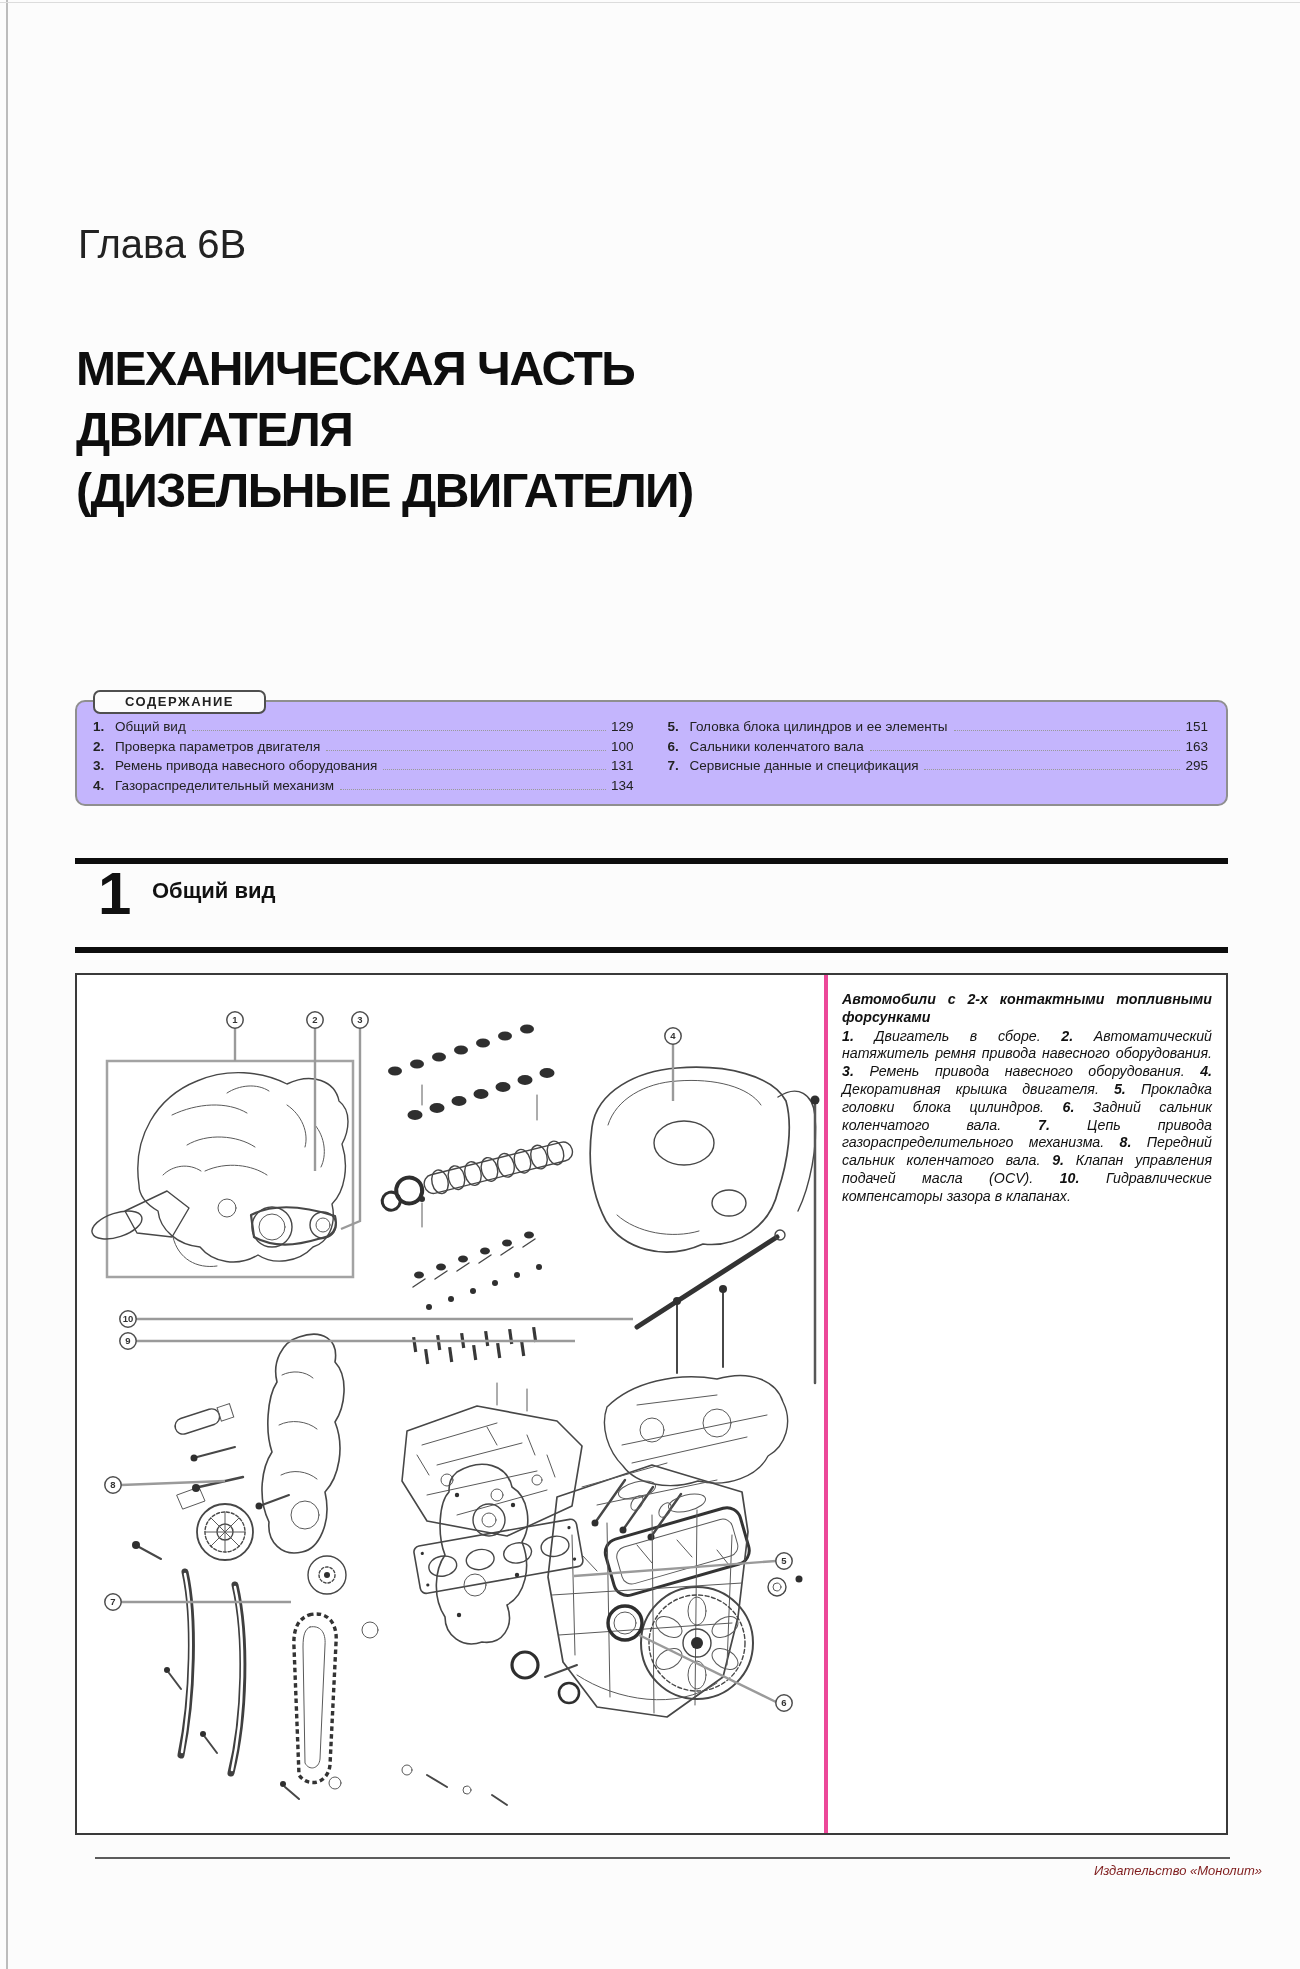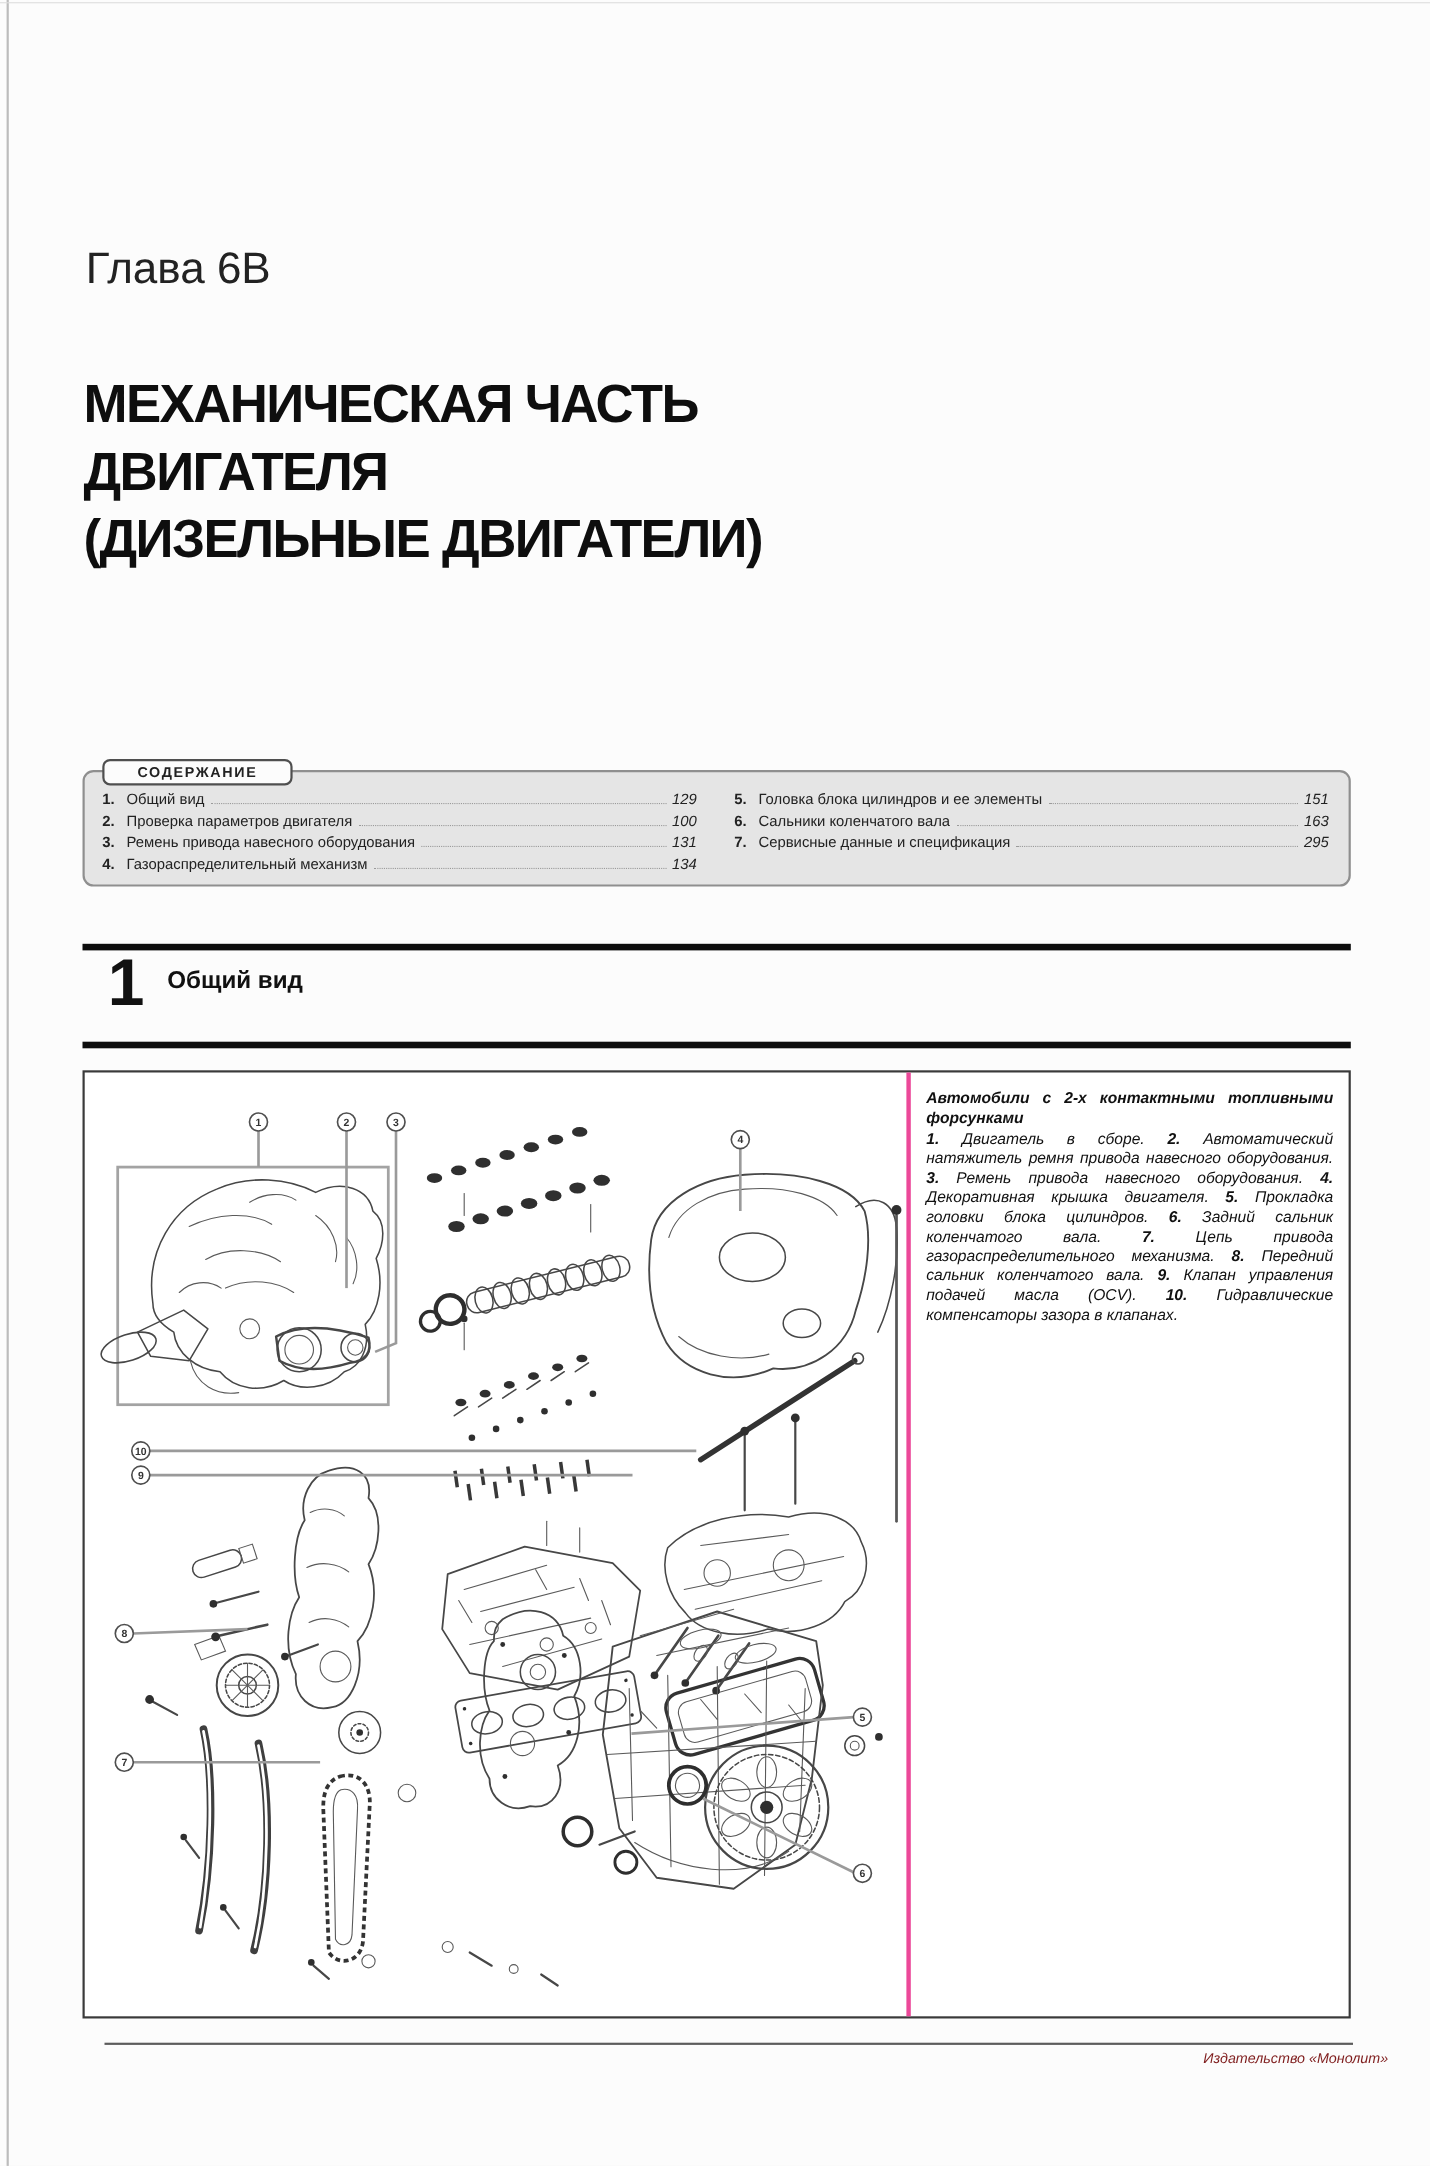--- a/index.html
+++ b/index.html
@@ -9,31 +9,31 @@
   .edge-l{position:absolute;left:6px;top:0;width:2px;height:100%;background:#bcbcbc;}
   .edge-t{position:absolute;left:0;top:2px;width:100%;height:1px;background:#dcdcdc;}
   .edge-r{position:absolute;right:3px;top:0;width:1px;height:100%;background:#e3e3e3;}
 
   .chapter{position:absolute;left:78px;top:222px;font-size:40px;letter-spacing:0;color:#222;}
   .title{position:absolute;left:76px;top:338px;font-weight:700;font-size:49px;line-height:61px;
          letter-spacing:-1.5px;color:#0e0e0e;transform:scaleX(.98);transform-origin:left top;}
 
   
   .toc{position:absolute;left:75px;top:700px;width:1153px;height:106px;border:2px solid #8f8f8f;
-       border-radius:10px;box-sizing:border-box;background:#e5e5e5;}
+       border-radius:10px;box-sizing:border-box;background:#c4b5fd;}
   .toc-pill{position:absolute;left:16px;top:-12px;background:#fcfcfc;border:2px solid #4f4f4f;
             border-radius:7px;padding:2px 30px 3px 30px;font-size:13px;font-weight:700;
             letter-spacing:1.5px;color:#222;}
   .toc-cols{display:flex;gap:34px;padding:15px 18px 10px 16px;}
   .toc-col{flex:1;min-width:0;}
   .toc-row{display:flex;align-items:baseline;font-size:13.5px;line-height:19.5px;color:#222;}
   .toc-num{font-weight:700;width:22px;flex:none;}
   .toc-title{white-space:nowrap;}
   .toc-dots{flex:1;border-bottom:1.5px dotted #9a9a9a;margin:0 5px 4px 6px;min-width:12px;}
-  .toc-page{flex:none;font-style:italic;}
+  .toc-page{flex:none;}
 
   
   .bar{position:absolute;left:75px;width:1153px;height:6px;background:#0d0d0d;}
   .sec-num{position:absolute;left:98px;top:864px;font-size:60px;font-weight:700;color:#111;line-height:1;}
   .sec-title{position:absolute;left:152px;top:878px;font-size:22px;font-weight:700;color:#111;}
 
   
   .figure{position:absolute;left:75px;top:973px;width:1153px;height:862px;border:2px solid #3a3a3a;
           box-sizing:border-box;background:#fff;}
   .fig-svg{position:absolute;left:0;top:0;}

